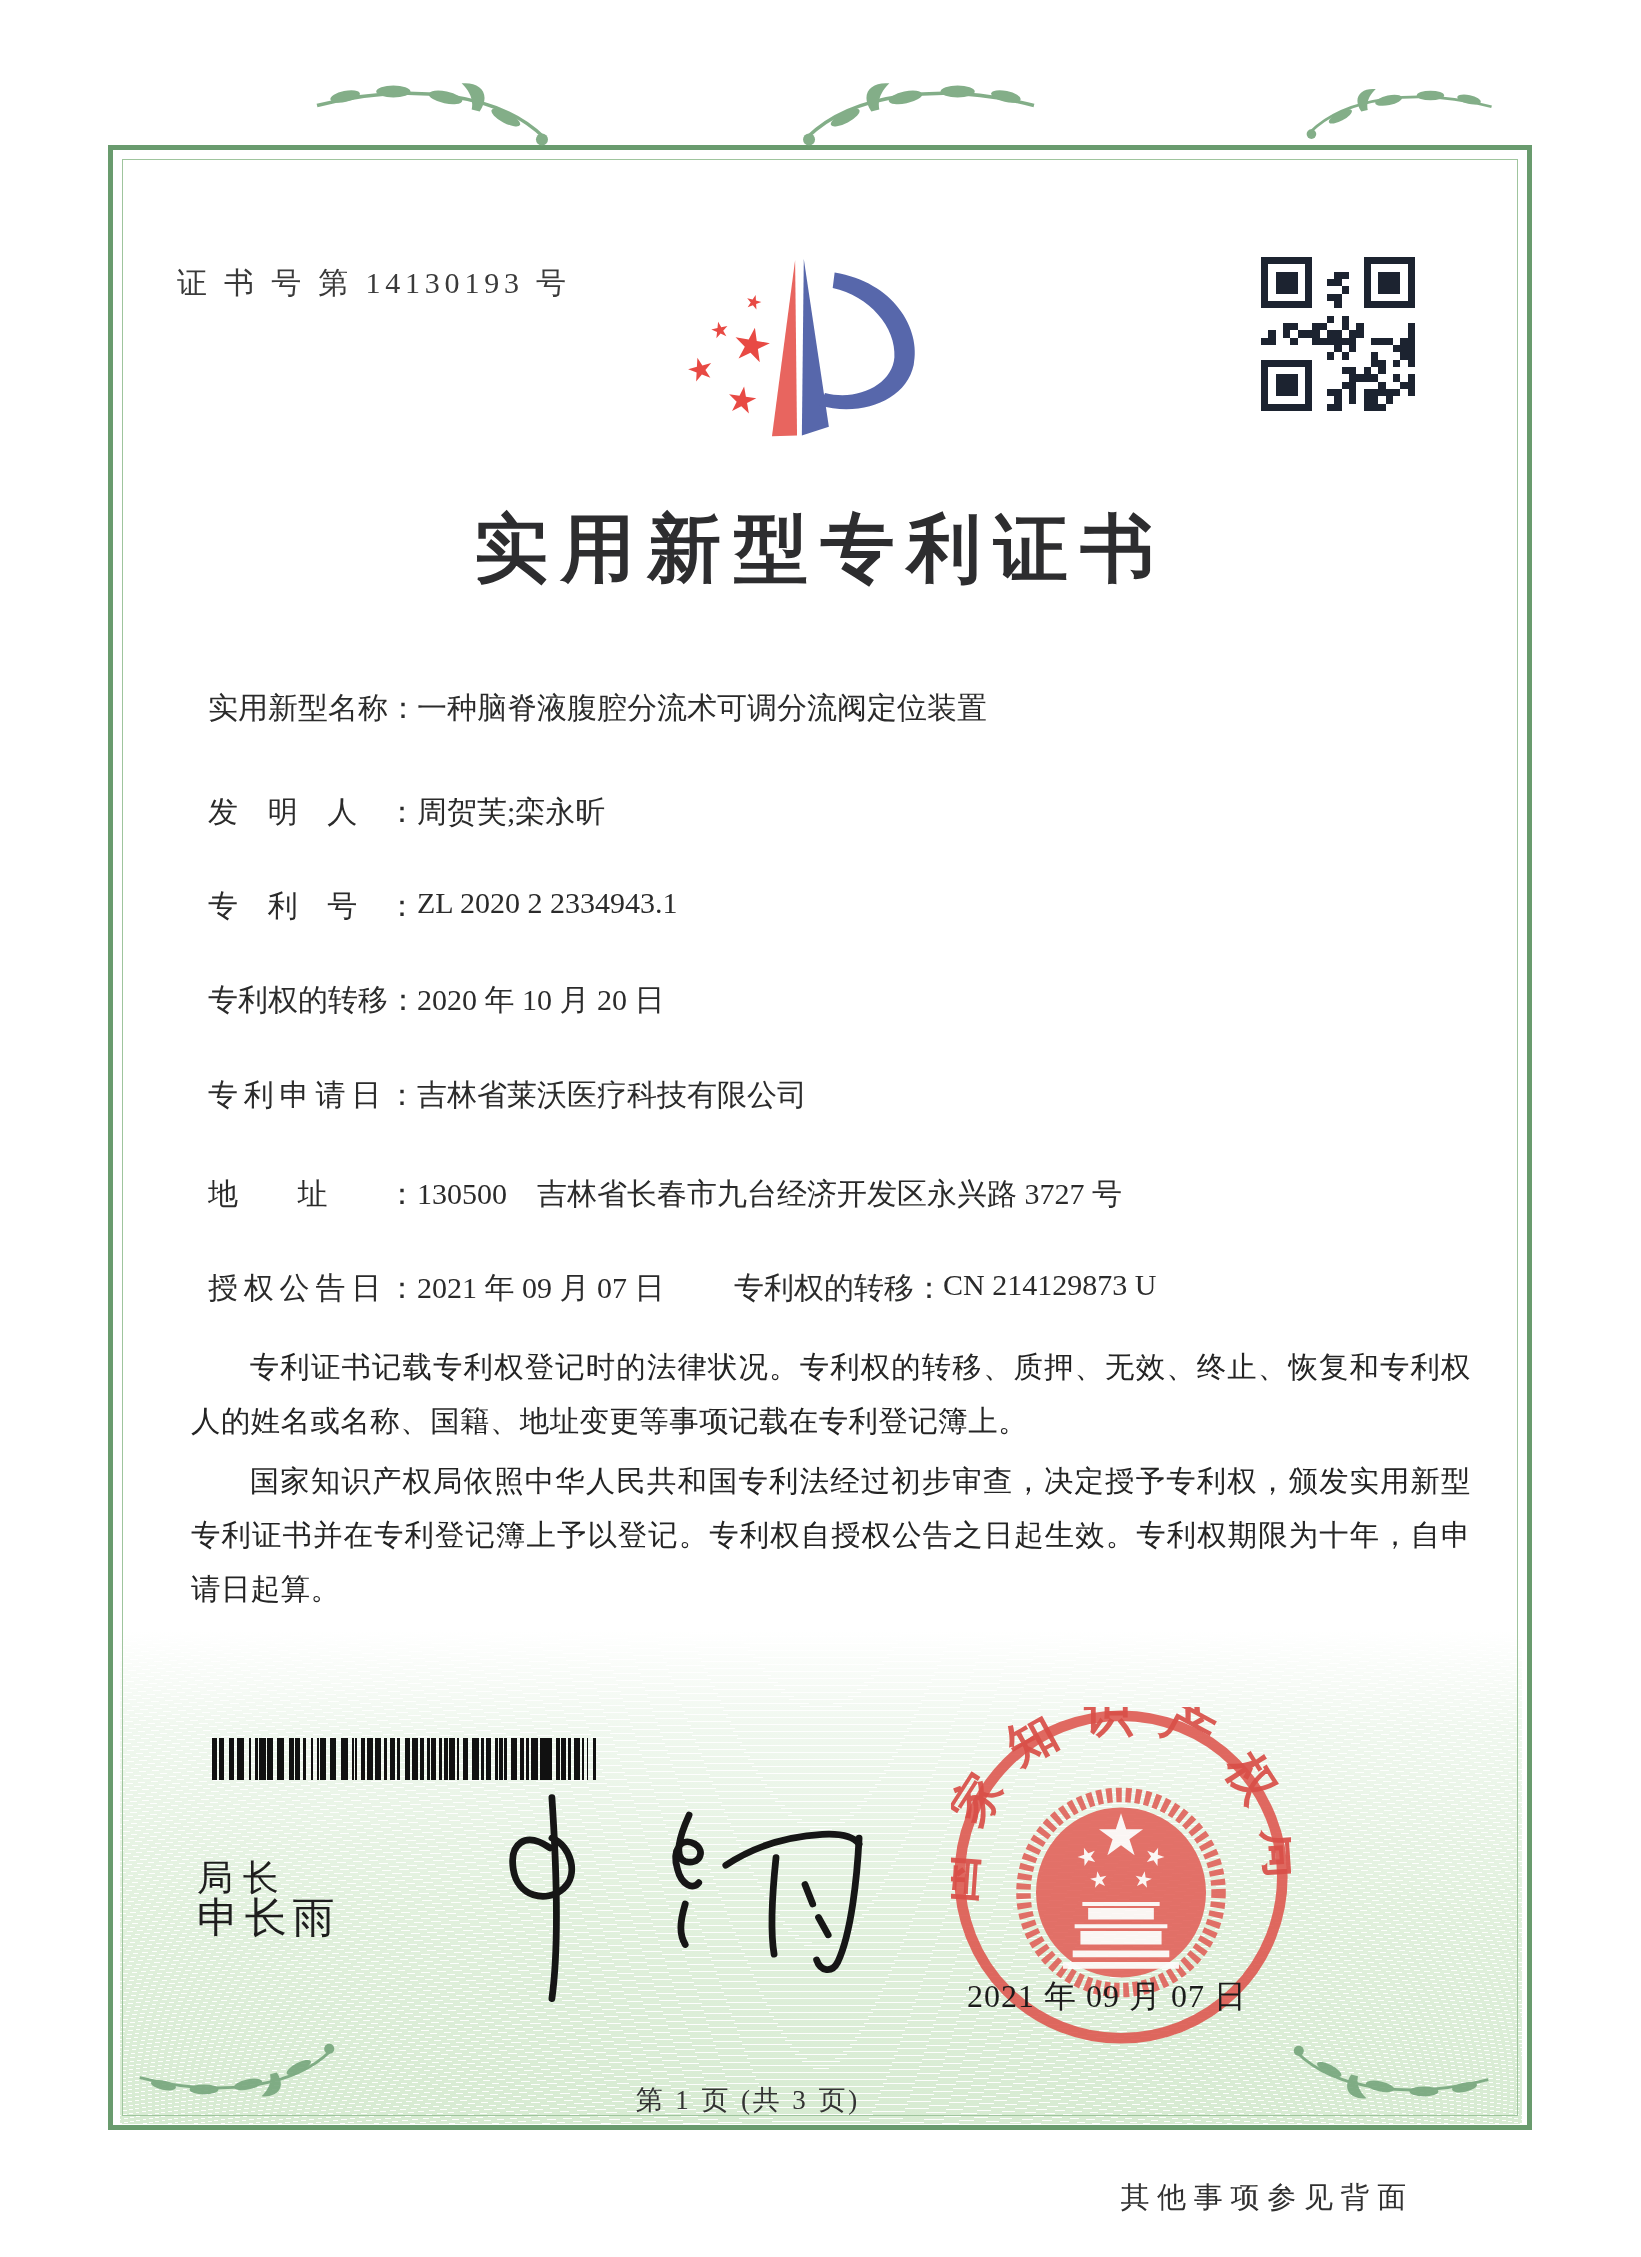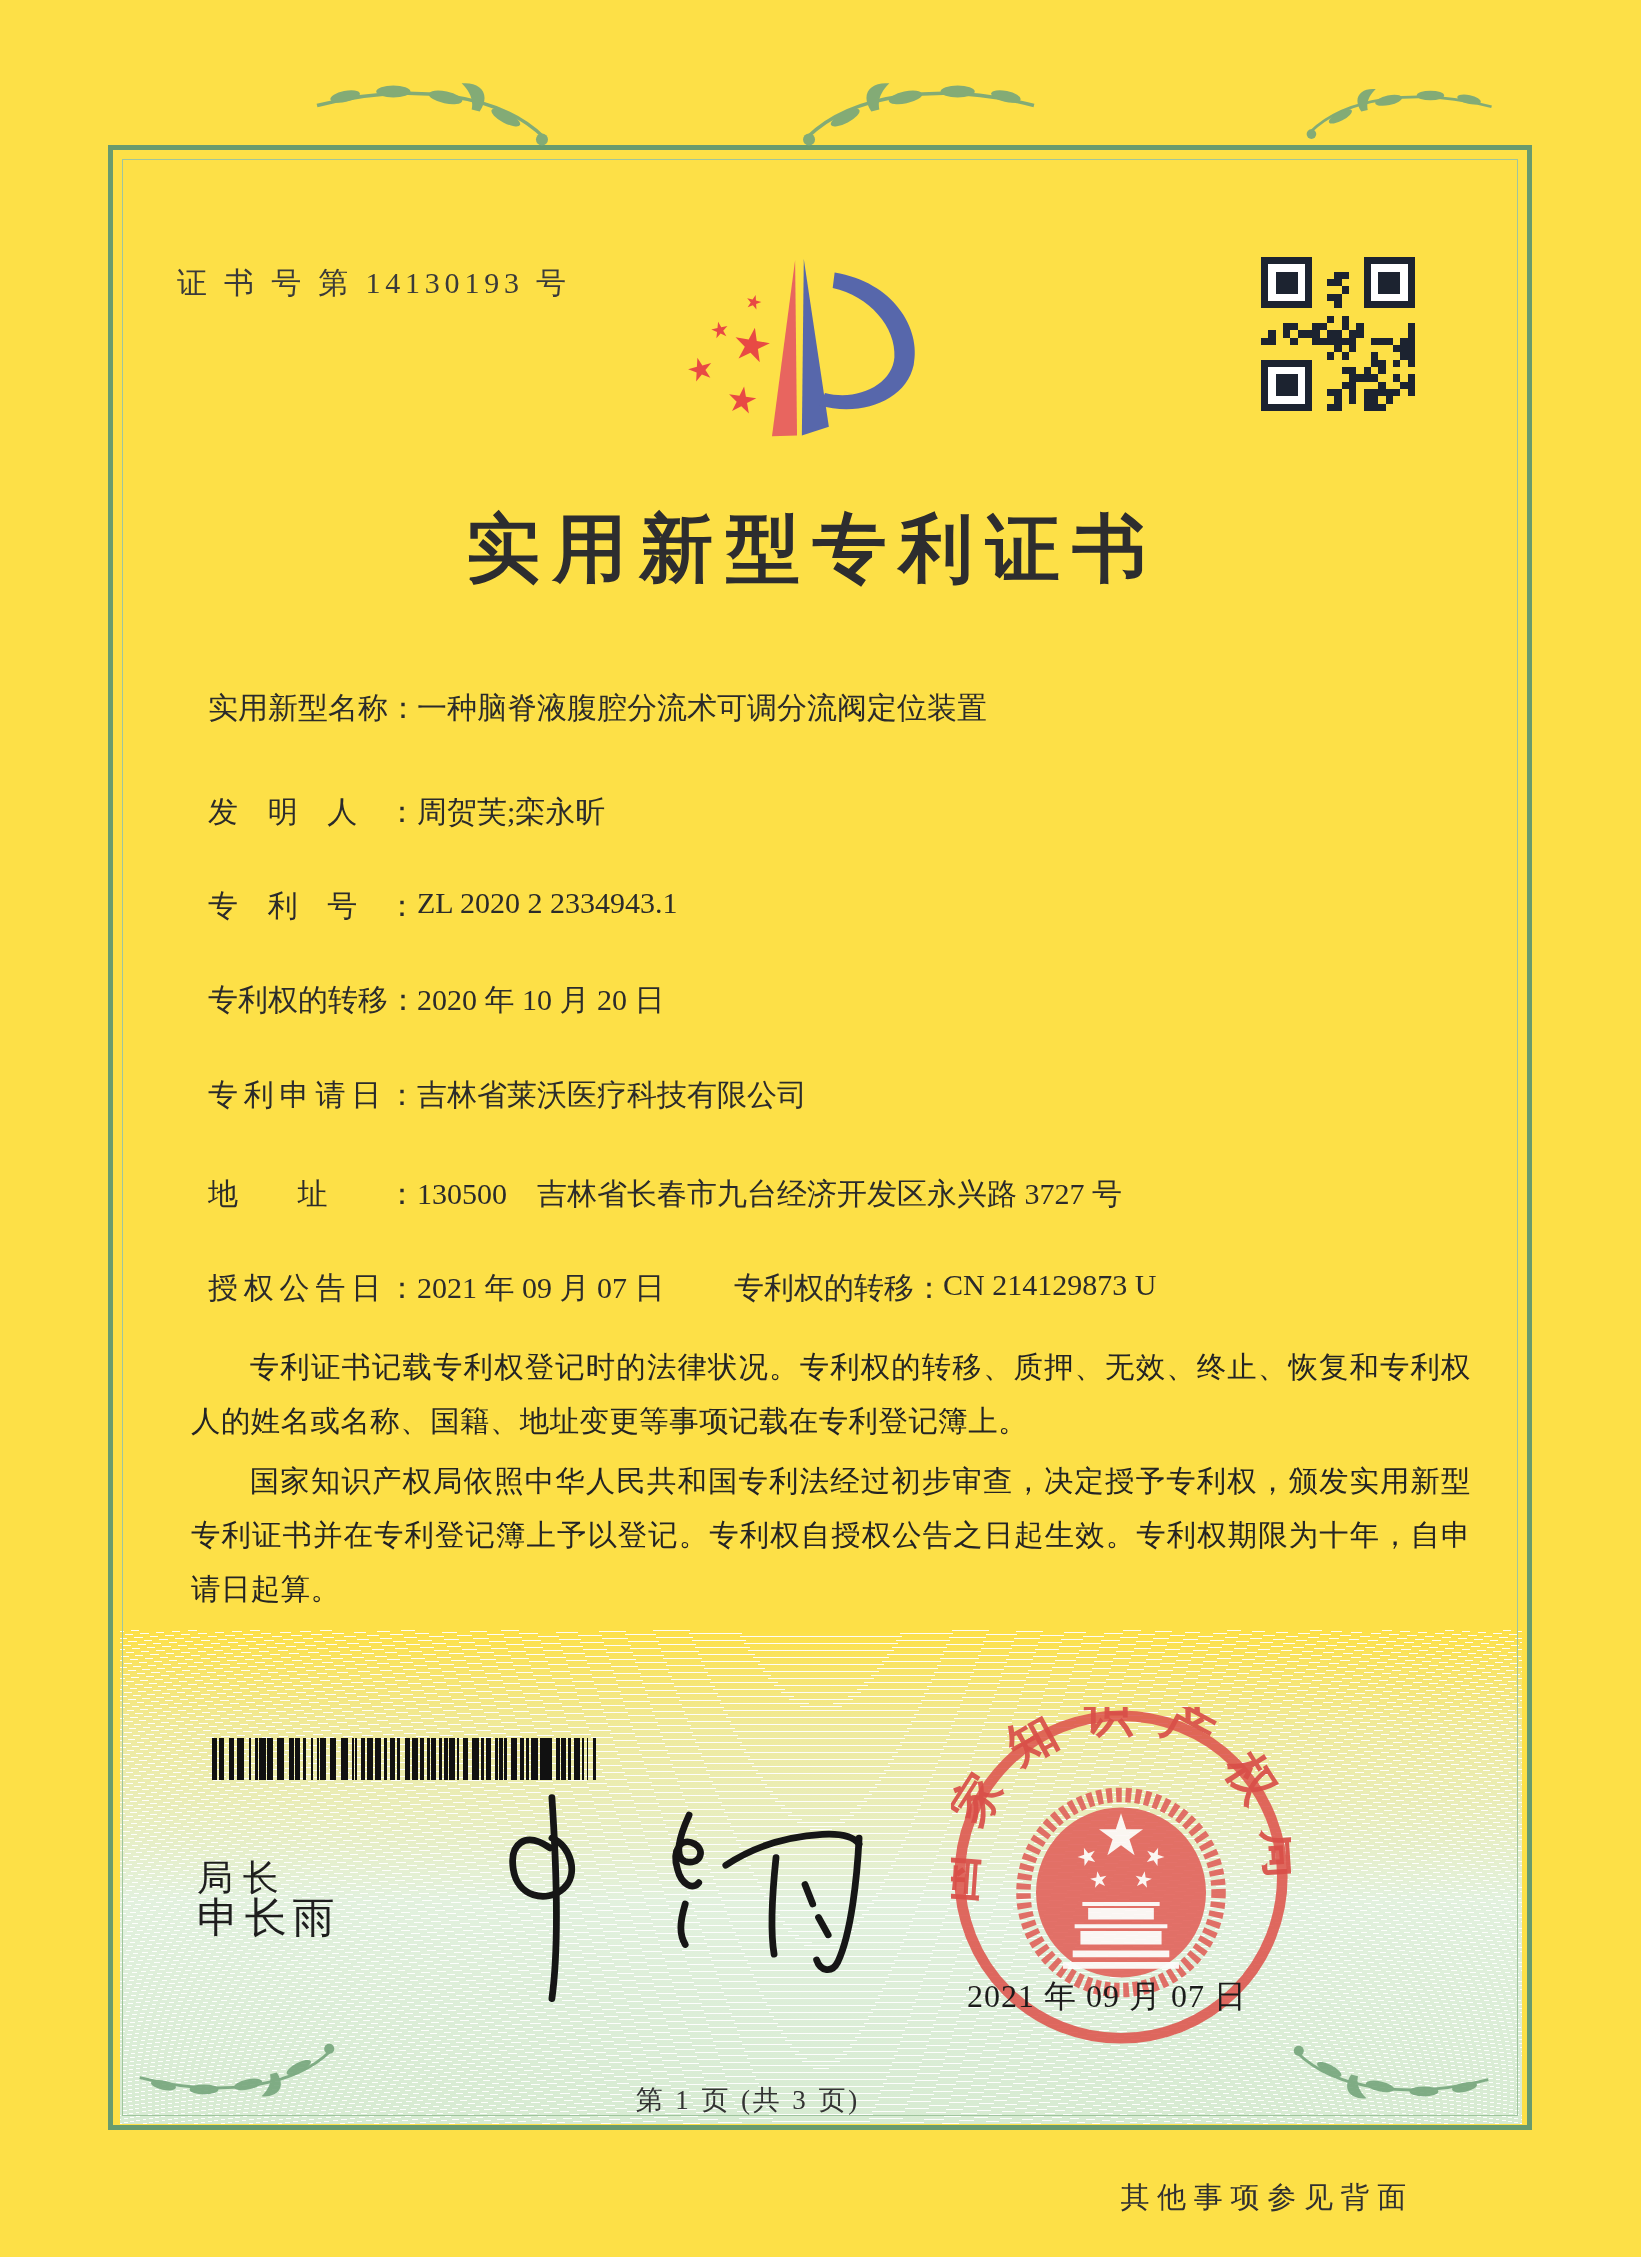--- a/index.html
+++ b/index.html
@@ -1,35 +1,35 @@
 <!DOCTYPE html>
 <html><head>
 <meta charset="utf-8">
 <style>
   html,body{margin:0;padding:0;background:#e8e8e4;}
   .page{
     position:relative;width:1641px;height:2257px;margin:0 auto;
-    background:#fde047;overflow:hidden;
+    background:#ffffff;overflow:hidden;
     font-family:"Liberation Serif","DejaVu Serif",serif;color:#2c2c2c;
   }
   .abs{position:absolute;}
   
   .frame{left:108px;top:145px;width:1414px;height:1975px;border:5.8px solid #699b6e;z-index:2;pointer-events:none;}
   .frame-inner{position:absolute;left:8.7px;top:8.7px;right:8.7px;bottom:8.7px;border:1.9px solid #9fc59d;}
   
   .waves{
     left:120px;top:1630px;width:1402px;height:494px;z-index:1;
     background:
       repeating-radial-gradient(120% 95% at 50% 165%, rgba(255,255,255,.95) 0 1.9px, rgba(255,255,255,0) 1.9px 12.6px),
       linear-gradient(180deg, rgba(228,242,226,0) 0%, rgba(228,242,226,.55) 20%, #e2f1de 55%, #d7ebd2 100%);
   }
   .cert-number{left:177px;top:263px;font-size:30px;letter-spacing:4.8px;color:#3a3a3a;z-index:3;}
   .logo{left:657px;top:232px;width:309px;height:241px;z-index:3;}
   .qr{left:1261px;top:257px;width:154px;height:154px;z-index:3;}
-  .title{left:74px;top:500px;width:1477px;text-align:center;font-size:74px;font-weight:700;
+  .title{left:82px;top:500px;width:1477px;text-align:center;font-size:74px;font-weight:700;
          letter-spacing:12.6px;color:#2d2d2f;z-index:3;}
   .frow{left:208px;width:1284px;font-size:30px;color:#2b2b2b;z-index:3;white-space:nowrap;}
   .flabel{display:inline-block;width:209px;text-align:justify;text-align-last:justify;vertical-align:top;}
   .fvalue{white-space:pre-wrap;}
   .fgroup2{position:absolute;left:526px;top:0;}
   .paras{left:191px;top:1340px;width:1280px;font-size:29.4px;line-height:54px;
          text-align:justify;color:#242424;z-index:3;letter-spacing:0.5px;}
   .paras p{margin:0 0 5.8px 0;text-indent:2em;}
   .barcode{left:210px;top:1738px;width:396px;height:42px;z-index:3;}
   .signer-role{left:197px;top:1854px;font-size:36px;letter-spacing:9.7px;color:#1e1e1e;z-index:4;}

